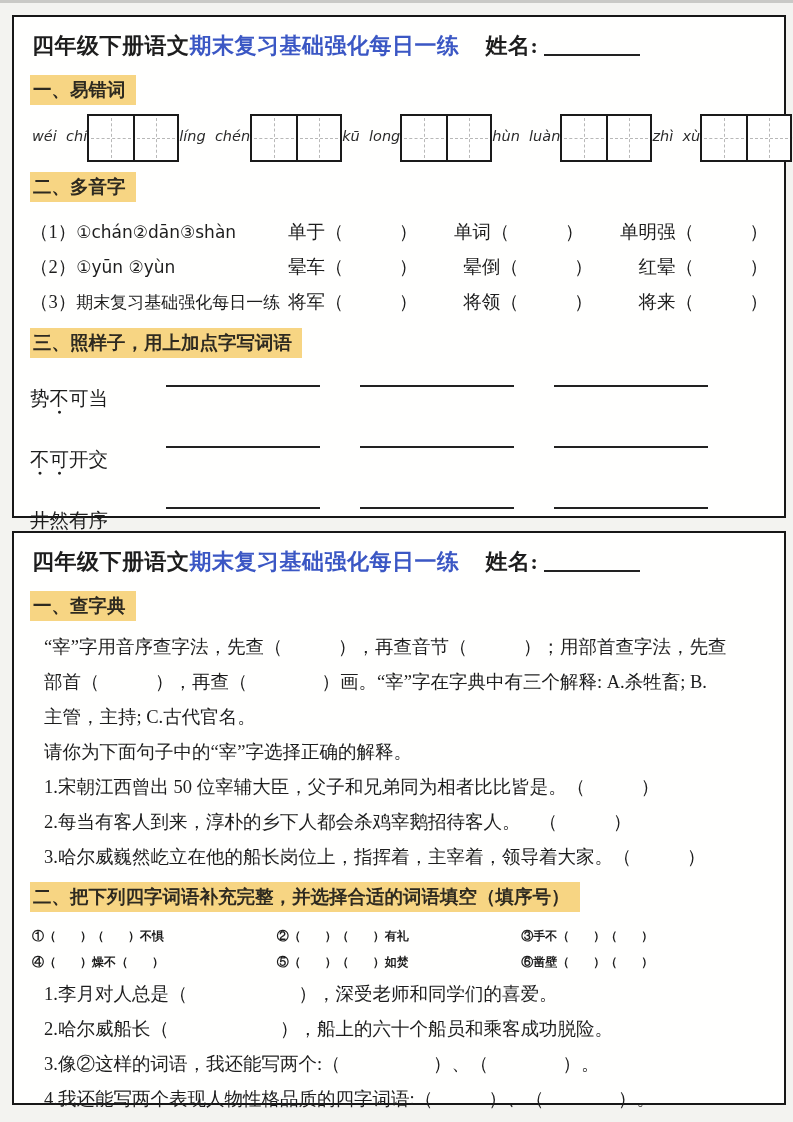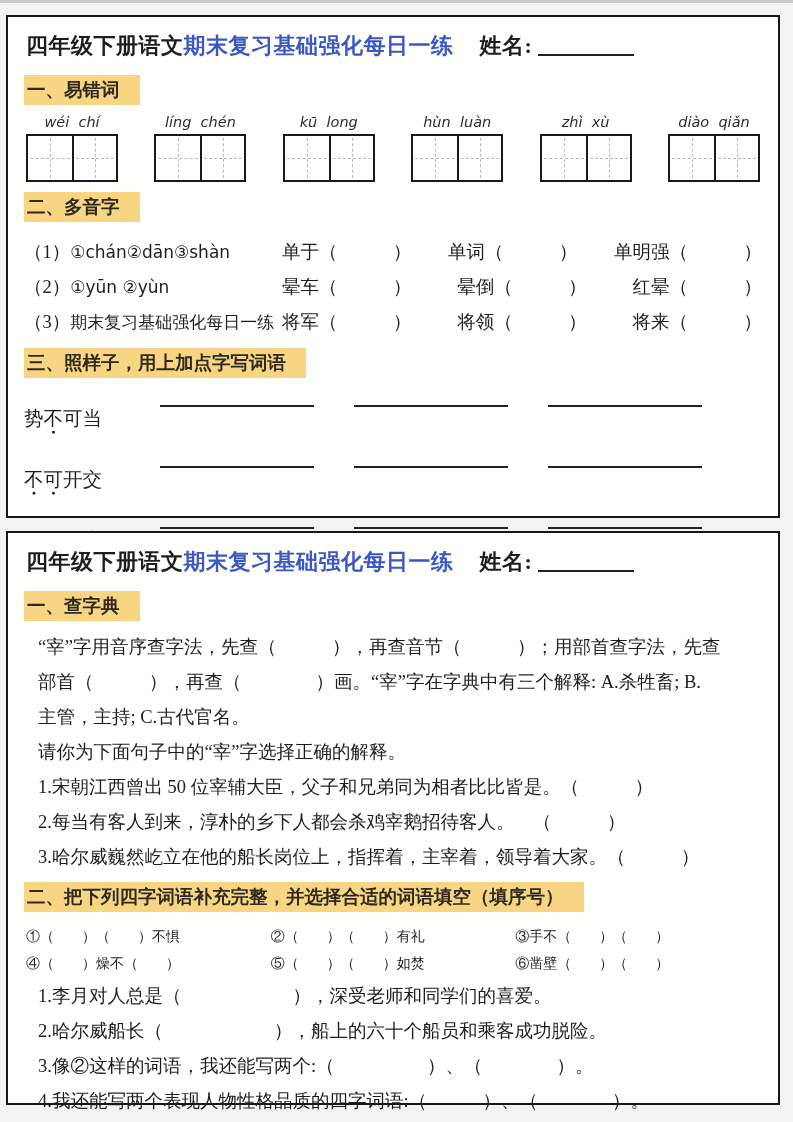--- a/index.html
+++ b/index.html
@@ -8,41 +8,41 @@
     width:793px; height:1122px;
     background:#f3f3f0;
     font-family:"Liberation Serif", serif;
     color:#1d1d1d;
     position:relative;
     overflow:hidden;
   }
   .top-strip { position:absolute; top:0; left:0; right:0; height:3px; background:#c9c9c6; }
 
   .page {
-    position:absolute; left:6px; width:774px;
+    position:absolute; left:12px; width:774px;
     background:#fffffe; border:2px solid #171717;
   }
   .page1 { top:15px; height:503px; }
   .page2 { top:531px; height:574px; }
   .inner { padding:8px 16px 6px 16px; }
 
   .header-line { font-size:22px; font-weight:bold; margin:6px 0 10px 2px; letter-spacing:0.5px; }
   .t-blue { color:#3b57c4; }
   .name-label { margin-left:26px; }
   .name-blank { display:inline-block; width:96px; border-bottom:2px solid #222; height:1.05em; vertical-align:-3px; margin-left:6px; }
 
   .sec-heading {
     display:inline-block; background:#f7d583; color:#2e2a20;
     font-size:18.5px; font-weight:bold;
-    padding:2px 20px 3px 3px; margin:4px 0 7px 0;
+    padding:2px 10px 3px 3px; margin:4px 0 7px 0;
   }
 
   
   .words-row { display:flex; justify-content:space-between; margin:2px 2px 6px 2px; }
-  .word-item { display:flex; flex-direction:column; align-items:center; }
+  .word-item { display:flex; flex-direction:row; align-items:center; }
   .pinyin {
     font-family:"DejaVu Sans", sans-serif; font-style:italic;
     font-size:14.5px; color:#2b2b2b; margin-bottom:4px; white-space:pre;
   }
   .tian-box { display:flex; border:2px solid #1a1a1a; background:#fff; }
   .tian-cell { position:relative; width:44px; height:44px; }
   .tian-cell + .tian-cell { border-left:2px solid #1a1a1a; }
   .tian-cell::before { content:""; position:absolute; left:50%; top:2px; bottom:2px; border-left:1px dashed #b8b8b8; }
   .tian-cell::after  { content:""; position:absolute; top:50%; left:2px; right:2px; border-top:1px dashed #b8b8b8; }
 
@@ -58,21 +58,21 @@
   .char { position:relative; display:inline-block; }
   .char.dotted::after {
     content:"●"; position:absolute; left:50%; transform:translateX(-50%);
     bottom:-0.62em; font-size:7px; color:#1d1d1d;
   }
   .blank-line { flex:1; border-bottom:2px solid #222; margin:0 26px 4px 14px; height:2px; }
   .blank-line:last-child { margin-right:60px; }
 
   
   .para { font-size:18.5px; line-height:1.62; margin:5px 14px; white-space:pre-wrap; }
-  .fill-row { display:flex; font-size:14px; margin:9px 2px; white-space:pre; }
+  .fill-row { display:flex; font-size:12px; margin:9px 2px; white-space:pre;font-weight:bold; }
   .fill-row .fill-cell { flex:1; }
 </style>
 </head>
 <body>
 
 <div class="top-strip"></div>
 
 <div class="page page1">
   <div class="inner">
     <div class="header-line">

